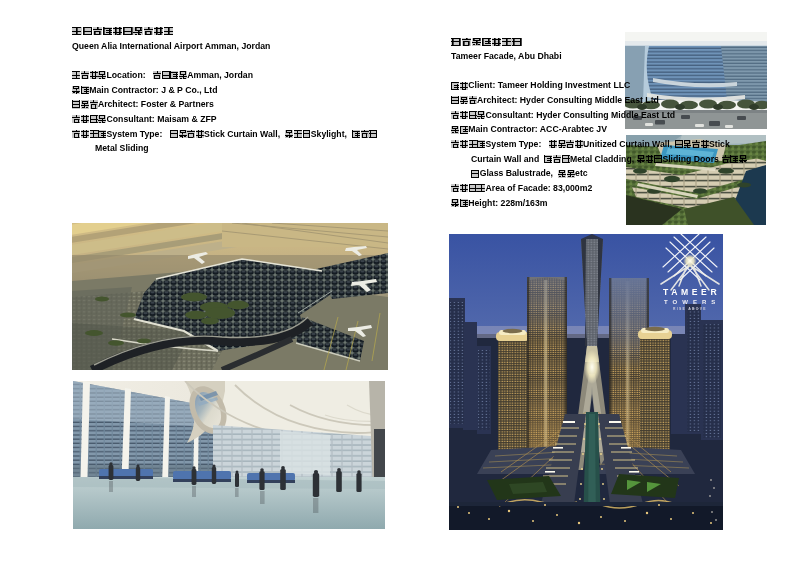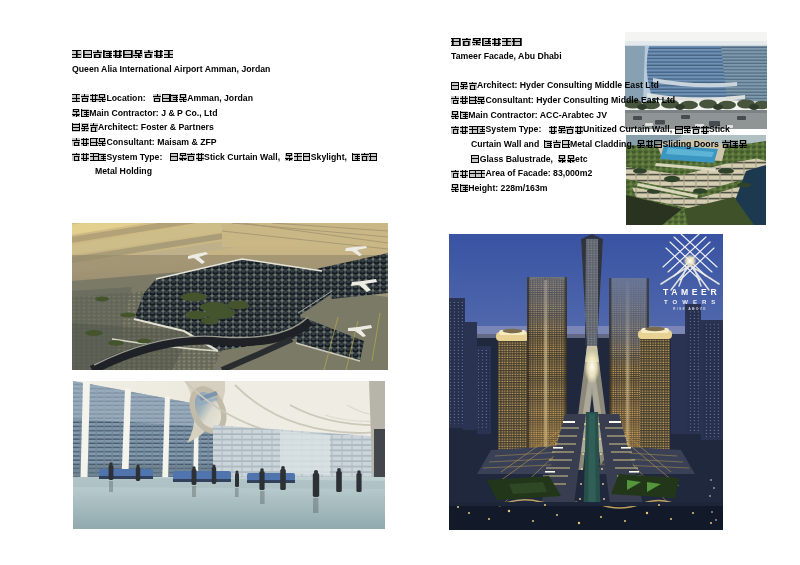--- a/index.html
+++ b/index.html
@@ -1,19 +1,19 @@
 <!DOCTYPE html>
 <html><head><meta charset="utf-8">
 <style>
 *{margin:0;padding:0;box-sizing:border-box}
 html,body{width:800px;height:565px;background:#fff;overflow:hidden}
 body{font-family:"Liberation Sans",sans-serif;font-weight:bold;color:#000;
 font-size:8.7px;position:relative}
 .col{position:absolute;line-height:14.65px;white-space:nowrap}
-#colL{left:72px;top:47px}
+#colL{left:72px;top:24px}
 #colR{left:451px;top:34.5px;z-index:5}
 .ind{padding-left:23px}
 .indr{padding-left:20px}
 .k{display:inline-block;width:9.3px;height:8.3px;margin:0 0.45px -1.3px 0.45px;background-repeat:no-repeat;background-color:rgba(0,0,0,.22)}
 .k1{background-image:linear-gradient(#000,#000),linear-gradient(#000,#000),linear-gradient(#000,#000),linear-gradient(#000,#000);background-position:0px 0.3px,0px 3.56px,0px 7.11px,4.04px 0px;background-size:9.3px 1.45px,9.3px 1.45px,9.3px 1.45px,1.63px 8.3px}
 .k2{background-image:linear-gradient(#000,#000),linear-gradient(#000,#000),linear-gradient(#000,#000),linear-gradient(#000,#000),linear-gradient(#000,#000);background-position:0.1px 0px,7.99px 0px,0px 0.3px,0px 3.66px,0px 7.11px;background-size:1.63px 8.3px,1.63px 8.3px,9.3px 1.45px,9.3px 1.45px,9.3px 1.45px}
 .k3{background-image:linear-gradient(#000,#000),linear-gradient(#000,#000),linear-gradient(#000,#000),linear-gradient(#000,#000),linear-gradient(#000,#000);background-position:2.33px 0px,5.96px 0px,0px 1.28px,0px 5.14px,4.04px 7.21px;background-size:1.63px 8.3px,1.63px 8.3px,9.3px 1.45px,9.3px 1.45px,3.44px 1.45px}
 .k4{background-image:linear-gradient(#000,#000),linear-gradient(#000,#000),linear-gradient(#000,#000),linear-gradient(#000,#000),linear-gradient(#000,#000),linear-gradient(#000,#000);background-position:0px 0px,0px 0.89px,3.34px 3.06px,3.34px 5.24px,6.07px 1.98px,0px 7.21px;background-size:1.63px 8.3px,9.3px 1.45px,5.96px 1.45px,5.96px 1.45px,1.63px 5.24px,9.3px 1.45px}
 .k5{background-image:linear-gradient(#000,#000),linear-gradient(#000,#000),linear-gradient(#000,#000),linear-gradient(#000,#000),linear-gradient(#000,#000),linear-gradient(#000,#000);background-position:4.04px 0px,0px 1.68px,1.42px 3.75px,1.42px 3.75px,6.67px 3.75px,1.42px 7.21px;background-size:1.63px 2.17px,9.3px 1.45px,6.47px 1.45px,1.63px 4.55px,1.63px 4.55px,6.47px 1.45px}
 .k6{background-image:linear-gradient(#000,#000),linear-gradient(#000,#000),linear-gradient(#000,#000),linear-gradient(#000,#000),linear-gradient(#000,#000),linear-gradient(#000,#000),linear-gradient(#000,#000),linear-gradient(#000,#000),linear-gradient(#000,#000);background-position:1.11px 0.3px,1.11px 0.3px,6.98px 0.3px,1.11px 2.77px,4.04px 2.77px,0px 4.94px,4.04px 4.94px,1.11px 6.72px,5.86px 6.72px;background-size:7.18px 1.45px,1.63px 3.36px,1.63px 3.36px,7.18px 1.45px,1.63px 2.57px,9.3px 1.45px,1.63px 3.36px,2.33px 1.45px,2.33px 1.45px}
@@ -516,26 +516,27 @@
 
 <div class="col" id="colL">
 <div><i class="k k1"></i><i class="k k2"></i><i class="k k5"></i><i class="k k4"></i><i class="k k3"></i><i class="k k2"></i><i class="k k6"></i><i class="k k5"></i><i class="k k3"></i><i class="k k1"></i></div>
 <div>Queen Alia International Airport Amman, Jordan</div>
 <div>&nbsp;</div>
 <div><i class="b b1"></i><i class="b b5"></i><i class="b b3"></i><i class="b b6"></i>Location:&nbsp;&nbsp; <i class="b b5"></i><i class="b b2"></i><i class="b b4"></i><i class="b b6"></i>Amman, Jordan</div>
 <div><i class="b b6"></i><i class="b b4"></i>Main Contractor: J &amp; P Co., Ltd</div>
 <div><i class="b b2"></i><i class="b b6"></i><i class="b b5"></i>Architect: Foster &amp; Partners</div>
 <div><i class="b b5"></i><i class="b b3"></i><i class="b b2"></i><i class="b b6"></i>Consultant: Maisam &amp; ZFP</div>
 <div><i class="b b5"></i><i class="b b3"></i><i class="b b1"></i><i class="b b4"></i>System Type:&nbsp;&nbsp; <i class="b b2"></i><i class="b b6"></i><i class="b b5"></i><i class="b b3"></i>Stick Curtain Wall,&nbsp; <i class="b b6"></i><i class="b b1"></i><i class="b b2"></i>Skylight,&nbsp; <i class="b b4"></i><i class="b b5"></i><i class="b b2"></i></div>
-<div><span class="ind">Metal Holding</span></div>
+<div><span class="ind">Metal Sliding</span></div>
 </div>
 <div class="col" id="colR">
 <div><i class="k k2"></i><i class="k k5"></i><i class="k k6"></i><i class="k k4"></i><i class="k k3"></i><i class="k k1"></i><i class="k k2"></i></div>
 <div>Tameer Facade, Abu Dhabi</div>
 <div>&nbsp;</div>
+<div><i class="b b4"></i><i class="b b3"></i>Client: Tameer Holding Investment LLC</div>
 <div><i class="b b2"></i><i class="b b6"></i><i class="b b5"></i>Architect: Hyder Consulting Middle East Ltd</div>
 <div><i class="b b5"></i><i class="b b3"></i><i class="b b2"></i><i class="b b6"></i>Consultant: Hyder Consulting Middle East Ltd</div>
 <div><i class="b b6"></i><i class="b b4"></i>Main Contractor: ACC-Arabtec JV</div>
 <div><i class="b b5"></i><i class="b b3"></i><i class="b b1"></i><i class="b b4"></i>System Type:&nbsp;&nbsp; <i class="b b3"></i><i class="b b6"></i><i class="b b5"></i><i class="b b3"></i>Unitized Curtain Wall, <i class="b b2"></i><i class="b b6"></i><i class="b b5"></i><i class="b b3"></i>Stick</div>
 <div><span class="indr">Curtain Wall and&nbsp; <i class="b b4"></i><i class="b b5"></i><i class="b b2"></i>Metal Cladding, <i class="b b6"></i><i class="b b3"></i><i class="b b2"></i>Sliding Doors <i class="b b5"></i><i class="b b4"></i><i class="b b6"></i></span></div>
 <div><span class="indr"><i class="b b2"></i>Glass Balustrade,&nbsp; <i class="b b6"></i><i class="b b6"></i>etc</span></div>
 <div><i class="b b5"></i><i class="b b3"></i><i class="b b2"></i><i class="b b1"></i>Area of Facade: 83,000m2</div>
 <div><i class="b b6"></i><i class="b b4"></i>Height: 228m/163m</div>
 </div>
 </body></html>

